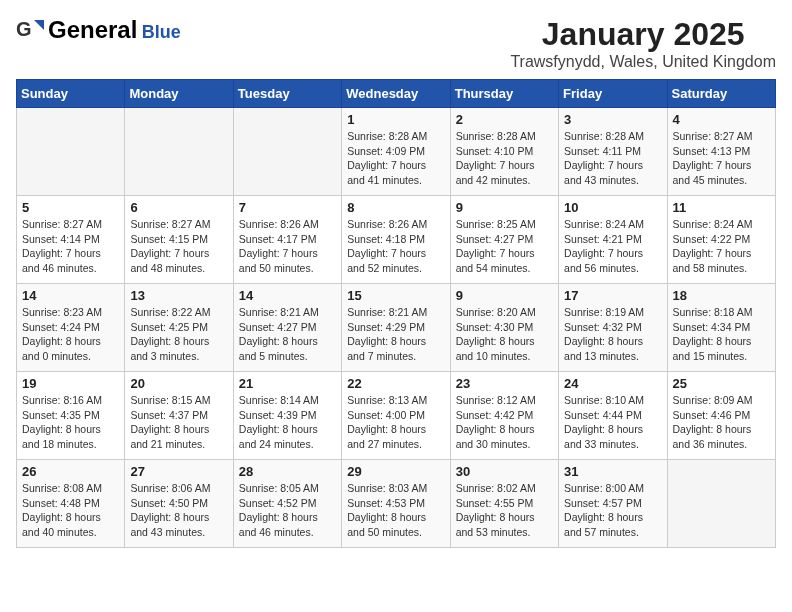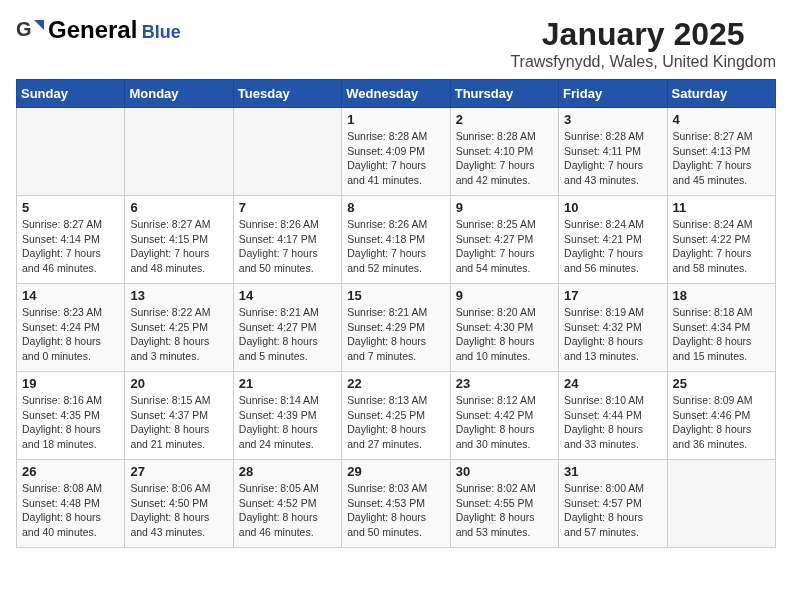--- a/index.html
+++ b/index.html
@@ -284,21 +284,21 @@
         <td>
           <span class="day-num">21</span>
           <div class="cell-content" style="white-space: pre-line;">Sunrise: 8:14 AM
 Sunset: 4:39 PM
 Daylight: 8 hours
 and 24 minutes.</div>
         </td>
         <td>
           <span class="day-num">22</span>
           <div class="cell-content" style="white-space: pre-line;">Sunrise: 8:13 AM
-Sunset: 4:25 PM
+Sunset: 4:00 PM
 Daylight: 8 hours
 and 27 minutes.</div>
         </td>
         <td>
           <span class="day-num">23</span>
           <div class="cell-content" style="white-space: pre-line;">Sunrise: 8:12 AM
 Sunset: 4:42 PM
 Daylight: 8 hours
 and 30 minutes.</div>
         </td>

